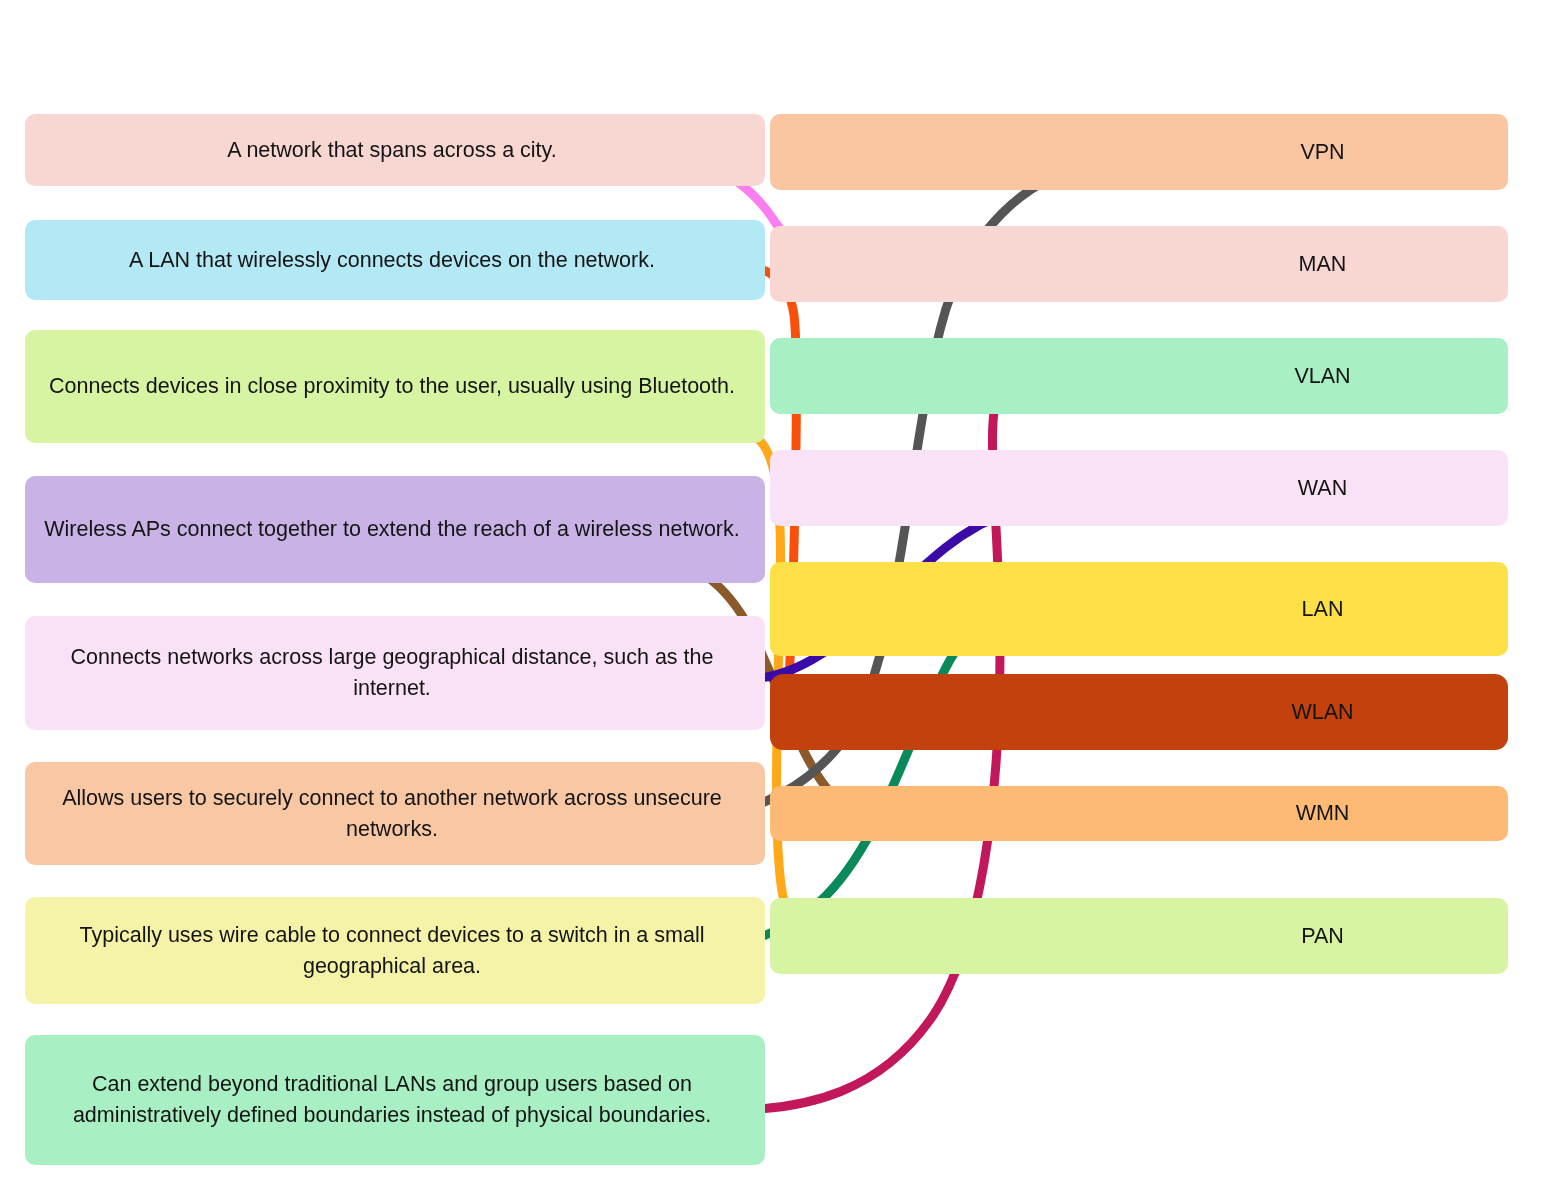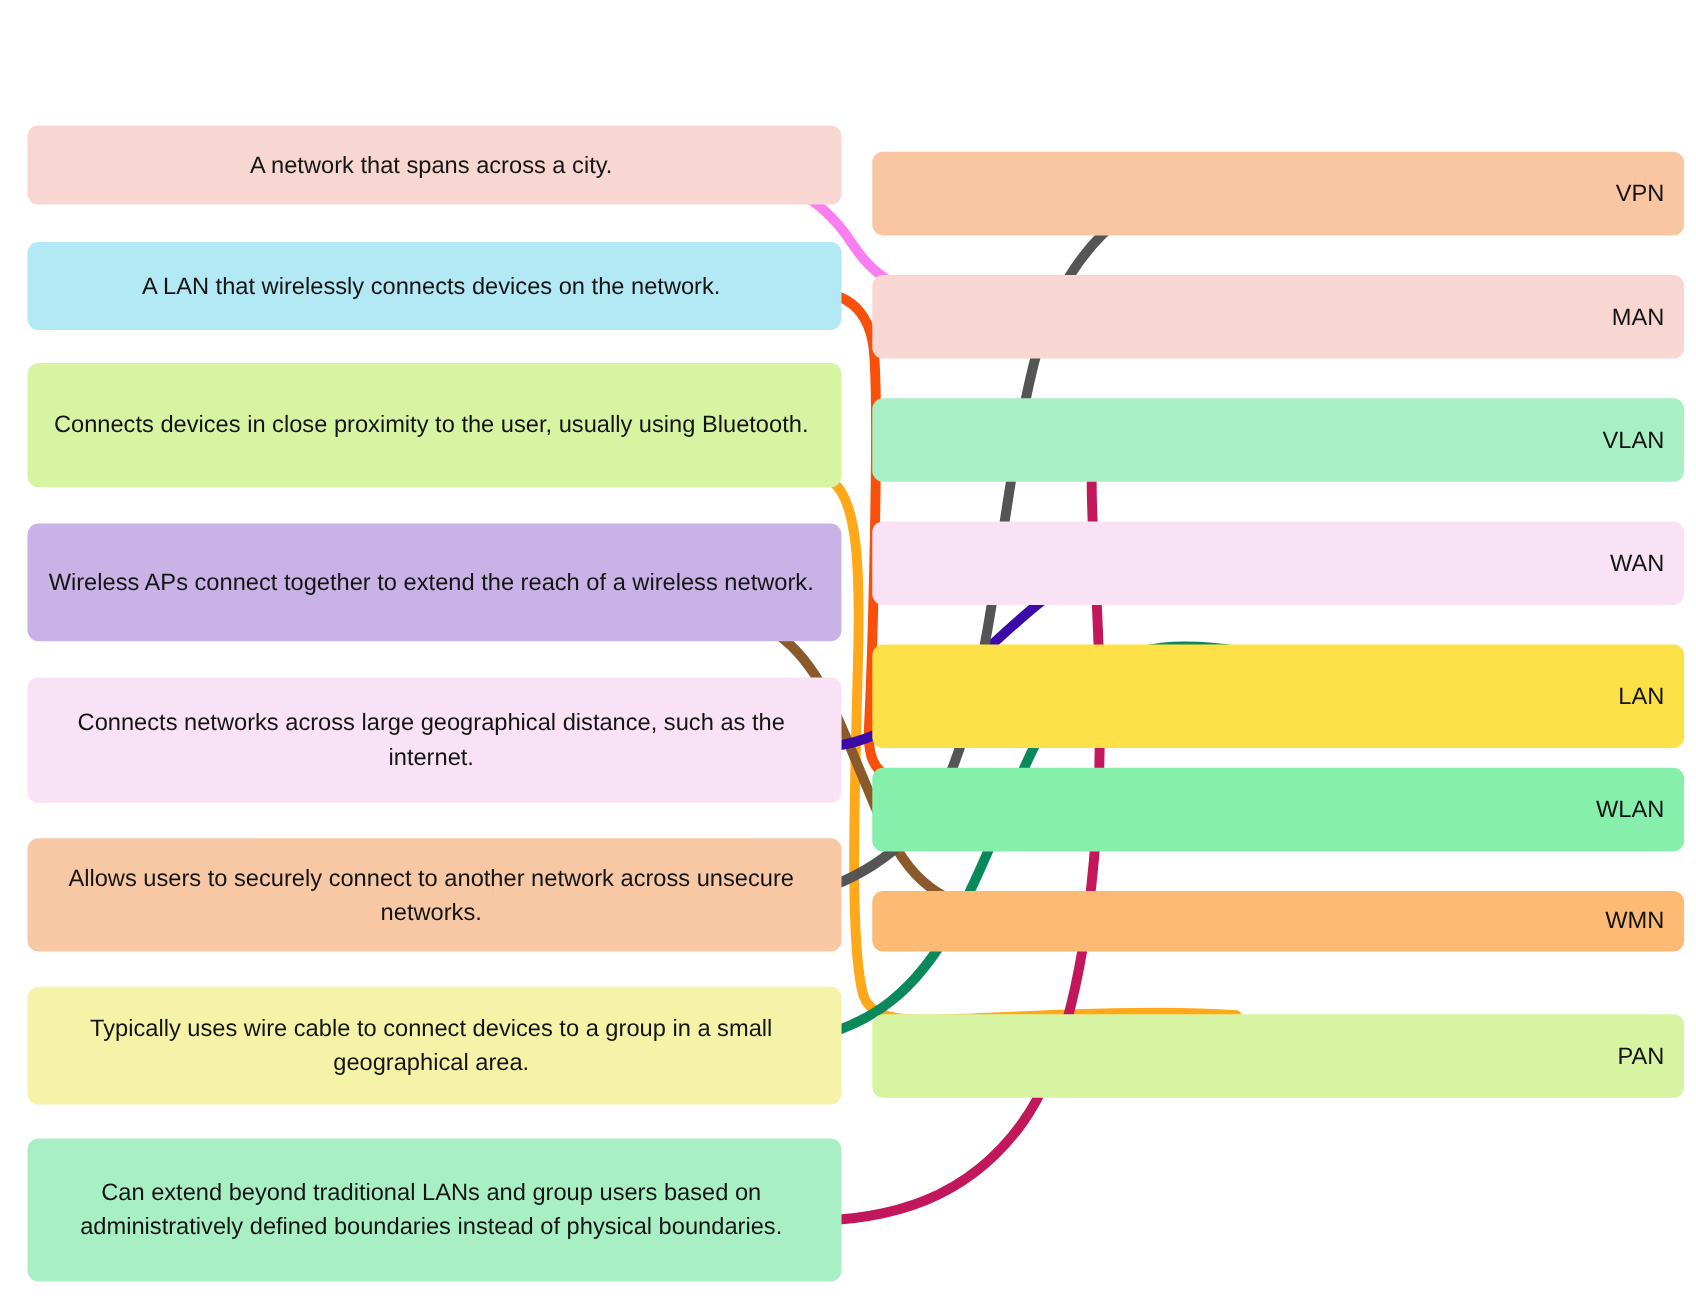--- a/index.html
+++ b/index.html
@@ -41,24 +41,23 @@
     width: 740px;
     justify-content: flex-end;
     text-align: center;
   }
   .left-card .txt {
     width: 100%;
     text-align: center;
     padding-right: 6px;
   }
   .right-card {
-    left: 793px;
+    left: 770px;
     width: 738px;
-    justify-content: flex-end;
-    margin-top: 24px;
+    justify-content: center;
   }
   .right-card .txt {
     padding-left: 367px;
     text-align: left;
   }
   #wires {
     position: absolute;
     left: 0; top: 0;
     width: 1542px;
     height: 1182px;
@@ -101,21 +100,21 @@
       <div class="card left-card" style="top: 476px; height: 107px; background: rgb(201, 179, 230);">
         <span class="txt">Wireless APs connect together to extend the reach of a wireless network.</span>
       </div>
       <div class="card left-card" style="top: 616px; height: 114px; background: rgb(250, 226, 246);">
         <span class="txt">Connects networks across large geographical distance, such as the internet.</span>
       </div>
       <div class="card left-card" style="top: 762px; height: 103px; background: rgb(248, 200, 165);">
         <span class="txt">Allows users to securely connect to another network across unsecure networks.</span>
       </div>
       <div class="card left-card" style="top: 897px; height: 107px; background: rgb(245, 243, 168);">
-        <span class="txt">Typically uses wire cable to connect devices to a group in a small geographical area.</span>
+        <span class="txt">Typically uses wire cable to connect devices to a switch in a small geographical area.</span>
       </div>
       <div class="card left-card" style="top: 1035px; height: 130px; background: rgb(168, 240, 196);">
         <span class="txt">Can extend beyond traditional LANs and group users based on administratively defined boundaries instead of physical boundaries.</span>
       </div>
     </div>
   <div id="right-column">
       <div class="card right-card" style="top: 114px; height: 76px; background: rgb(250, 198, 162);">
         <span class="txt">VPN</span>
       </div>
       <div class="card right-card" style="top: 226px; height: 76px; background: rgb(248, 215, 210);">
@@ -123,21 +122,21 @@
       </div>
       <div class="card right-card" style="top: 338px; height: 76px; background: rgb(168, 240, 196);">
         <span class="txt">VLAN</span>
       </div>
       <div class="card right-card" style="top: 450px; height: 76px; background: rgb(250, 226, 246);">
         <span class="txt">WAN</span>
       </div>
       <div class="card right-card" style="top: 562px; height: 94px; background: #fde047;">
         <span class="txt">LAN</span>
       </div>
-      <div class="card right-card" style="top: 674px; height: 76px; background: #86efac;">
+      <div class="card right-card" style="top: 674px; height: 76px; background: #c2410c; border-radius: 13px;">
         <span class="txt">WLAN</span>
       </div>
       <div class="card right-card" style="top: 786px; height: 55px; background: #fdba74;">
         <span class="txt">WMN</span>
       </div>
       <div class="card right-card" style="top: 898px; height: 76px; background: rgb(215, 244, 163);">
         <span class="txt">PAN</span>
       </div>
     </div>
 

